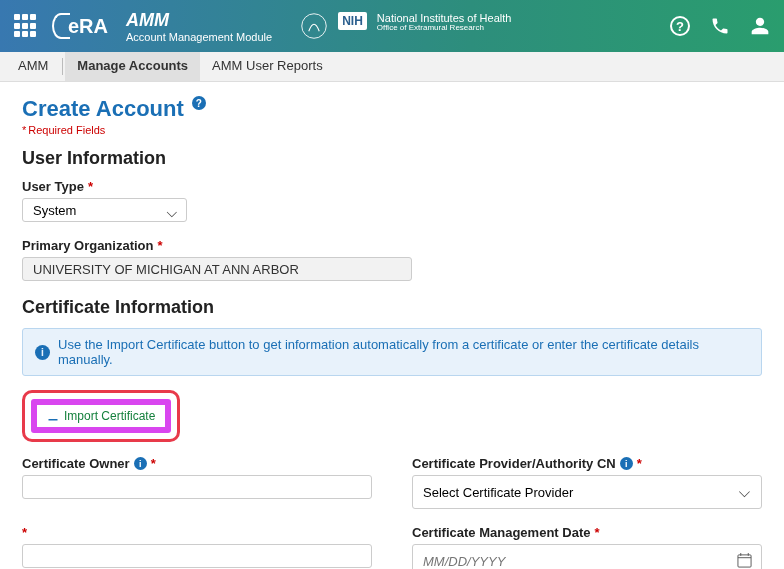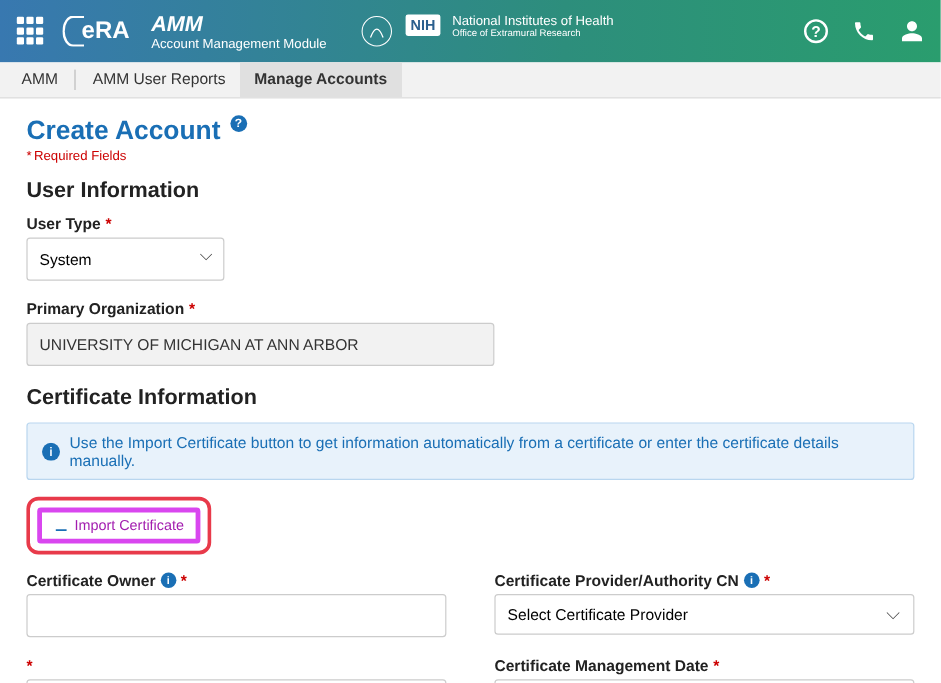--- a/index.html
+++ b/index.html
@@ -32,32 +32,32 @@
   .info-dot { width:14px;height:14px;border-radius:50%;background:#1a6fb5;color:#fff;display:inline-flex;align-items:center;justify-content:center;font-size:10px;font-weight:700;}
   .req { color:#c00; font-size:11px; margin-top:2px; margin-bottom:12px;}
   .req::before { content:"*"; color:#c00; margin-right:2px;}
   
   h2.section { font-size:18px; color:#222; font-weight:700; margin-bottom:10px;}
   .field-label { font-size:13px; font-weight:700; color:#222; margin-bottom:4px; display:flex; align-items:center; gap:4px;}
   .field-label .ast { color:#c00; }
   .field-block { margin-bottom:16px; }
   
   select.field-select, .readonly-box, input.field-input {
-    height:36px; border:1px solid #ccc; border-radius:3px; padding:0 10px; font-size:13px; background:#fff;
+    height:24px; border:1px solid #ccc; border-radius:3px; padding:0 10px; font-size:13px; background:#fff;
   }
   select.field-select { width:165px; appearance:none; background-image:none;}
   .select-wrap { position:relative; display:inline-block;}
   .select-wrap::after { content:"⌵"; position:absolute; right:10px; top:6px; font-size:14px; color:#444; pointer-events:none;}
   .readonly-box { width:390px; background:#f2f2f2; display:flex; align-items:center; color:#333;}
   
   .info-banner { background:#e8f2fb; border:1px solid #b9d6ef; border-radius:3px; padding:8px 12px; color:#1a6fb5; font-size:13px; margin-bottom:14px; display:flex; align-items:center; gap:8px;}
   .info-banner svg { width:15px;height:15px;fill:#1a6fb5; flex-shrink:0;}
   
   .import-highlight { display:inline-block; border:3px solid #e83a4a; border-radius:10px; padding:6px; margin-bottom:14px;}
-  .import-btn { border:4px solid #d946ef; color:#a21caf; background:#fff; border-radius:3px; padding:4px 10px; font-size:12px; cursor:pointer; display:flex; align-items:center; gap:5px;}
+  .import-btn { border:6px solid #d946ef; color:#15803d; background:#fff; border-radius:3px; padding:4px 10px; font-size:12px; cursor:pointer; display:flex; align-items:center; gap:5px;}
   .import-btn svg { width:12px;height:12px;fill:#1a6fb5;}
   
   .row2 { display:flex; gap:40px;}
   .col { flex:1; }
   input.field-input { width:100%; }
   .prov-select-wrap { position:relative;}
   .prov-select { width:100%; height:34px; border:1px solid #ccc; border-radius:3px; padding:0 10px; font-size:13px; appearance:none; background:#fff;}
   .prov-select-wrap::after { content:"⌵"; position:absolute; right:12px; top:8px; font-size:15px; color:#444; pointer-events:none;}
   .date-wrap { position:relative;}
   .date-input { width:100%; height:34px; border:1px solid #ccc; border-radius:3px; padding:0 10px; font-size:13px; font-style:italic; color:#888;}
@@ -104,22 +104,22 @@
       </svg>
     <svg viewBox="0 0 24 24">
         <path d="M12 12c2.8 0 5-2.2 5-5s-2.2-5-5-5-5 2.2-5 5 2.2 5 5 5zm0 2c-3.3 0-10 1.7-10 5v3h20v-3c0-3.3-6.7-5-10-5z"></path>
       </svg>
   </div>
 </div>
 
 <div class="tabbar">
   <div class="tab">AMM</div>
   <div class="sep"></div>
+  <div class="tab active">Manage Accounts</div>
   <div class="tab">AMM User Reports</div>
-  <div class="tab active">Manage Accounts</div>
 </div>
 
 <div class="content">
   <div class="page-title">
     <span>Create Account</span>
     <span class="info-dot">?</span>
   </div>
   <div class="req">Required Fields</div>
 
   <h2 class="section">User Information</h2>

